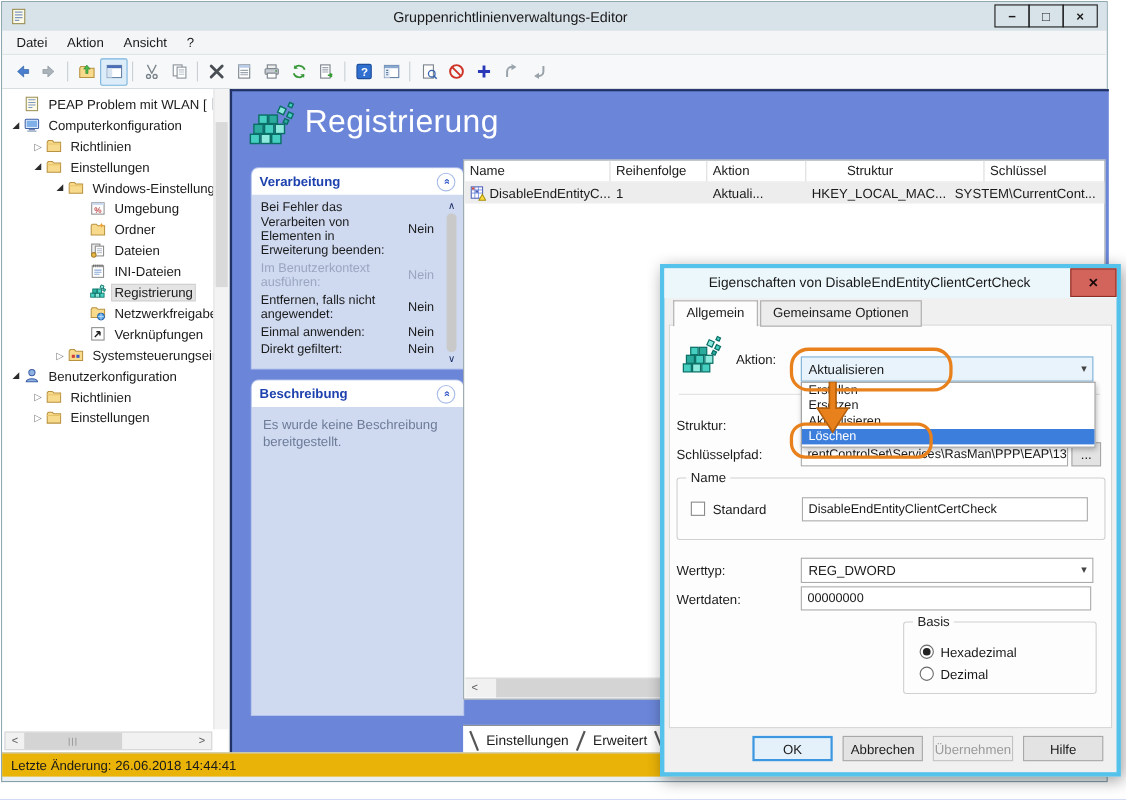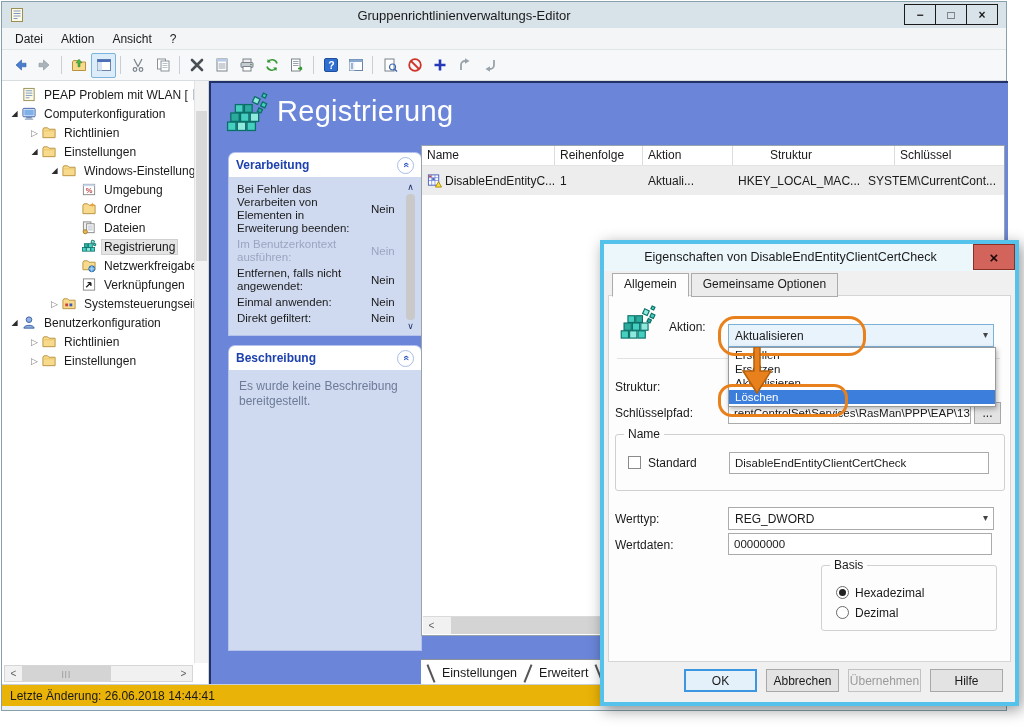--- a/index.html
+++ b/index.html
@@ -57,21 +57,21 @@
   .muted{color:#9aa6bf;}
   .proc-scroll{position:absolute;right:4px;top:6px;bottom:4px;width:13px;display:flex;flex-direction:column;align-items:center;justify-content:space-between;}
   .proc-scroll .pa{color:#1d2f66;font-size:9px;line-height:9px;}
   .proc-thumb{width:9px;flex:1;margin:2px 0;background:#c9c9c9;border-radius:4px;}
   .desc-body{padding:9px 10px;height:262px;color:#6d7b97;font-size:12px;line-height:15px;}
 
   
   .listarea{position:absolute;left:210px;top:62px;right:3px;height:491px;background:#fff;border:1px solid #98a3ab;box-sizing:border-box;}
   .list-head{display:flex;height:19px;border-bottom:1px solid #e4e4e4;}
   .col{border-right:1px solid #dcdcdc;padding:2px 4px 0 5px;box-sizing:border-box;overflow:hidden;white-space:nowrap;flex:none;}
-  .list-row{display:flex;height:29px;background:#ededed;align-items:center;}
+  .list-row{display:flex;height:19px;background:#ededed;align-items:center;}
   .cell{padding:0 4px 0 5px;box-sizing:border-box;overflow:hidden;white-space:nowrap;flex:none;display:flex;align-items:center;}
   .cell .ic{width:15px;height:15px;margin-right:3px;flex:none;}
   .list-hscroll{position:absolute;left:1px;right:1px;bottom:1px;height:17px;background:#f1f1f1;border-top:1px solid #dadada;display:flex;align-items:center;}
 
   
   .bottom-tabs{position:absolute;left:210px;right:3px;top:576px;height:27px;background:#fff;border-top:1px solid #8a9197;display:flex;align-items:center;padding-left:8px;box-sizing:border-box;}
   .btab{padding:2px 9px;font-size:12.5px;}
   .tabsep{width:2px;height:19px;background:#555;margin:0 1px;}
   .statusbar{position:absolute;left:0;right:0;top:682px;height:22px;background:#eab308;border-top:1px solid #c9d0d4;padding:4px 0 0 8px;box-sizing:border-box;}
 
@@ -371,20 +371,31 @@
           <span class="ic tw-icon" style="width: 16px; height: 15px;">
             <svg viewBox="0 0 16 16">
               <rect x="2" y="2" width="8" height="10" fill="#eee" stroke="#888"></rect>
               <rect x="5.5" y="4" width="8" height="9.5" fill="#fff" stroke="#888"></rect>
               <path d="M7 6.5h5M7 8.5h5M7 10.5h5" stroke="#b0b8c8"></path>
               <circle cx="4" cy="12.5" r="2.2" fill="#e8b84a" stroke="#a8802a"></circle>
             </svg>
           </span>
           <span class="tw-label">Dateien</span>
         </div>
+        <div class="tree-row" style="padding-left: 64px;">
+          <span class="tw-exp"></span>
+          <span class="ic tw-icon" style="width: 16px; height: 15px;">
+            <svg viewBox="0 0 16 16">
+              <rect x="2.5" y="2.8" width="11" height="11.2" fill="#fff" stroke="#8a8a8a"></rect>
+              <path d="M4 1.5v2.6M6 1.5v2.6M8 1.5v2.6M10 1.5v2.6M12 1.5v2.6" stroke="#555"></path>
+              <path d="M4.5 7h7M4.5 9h7M4.5 11h5" stroke="#88a8d8"></path>
+            </svg>
+          </span>
+          <span class="tw-label">INI-Dateien</span>
+        </div>
         <div class="tree-row selected" style="padding-left: 64px;">
           <span class="tw-exp"></span>
           <span class="ic tw-icon" style="width: 16px; height: 15px;">
             <svg viewBox="0 0 16 16">
               <g stroke="#0a6f66" stroke-width=".8">
                 <rect x="1" y="9" width="4" height="4" fill="#49d2c2"></rect>
                 <rect x="5.5" y="9" width="4" height="4" fill="#8fe8dc"></rect>
                 <rect x="10" y="9" width="4" height="4" fill="#49d2c2"></rect>
                 <rect x="3" y="5" width="4" height="4" fill="#2db0a2"></rect>
                 <rect x="7.5" y="5" width="4" height="4" fill="#49d2c2"></rect>

